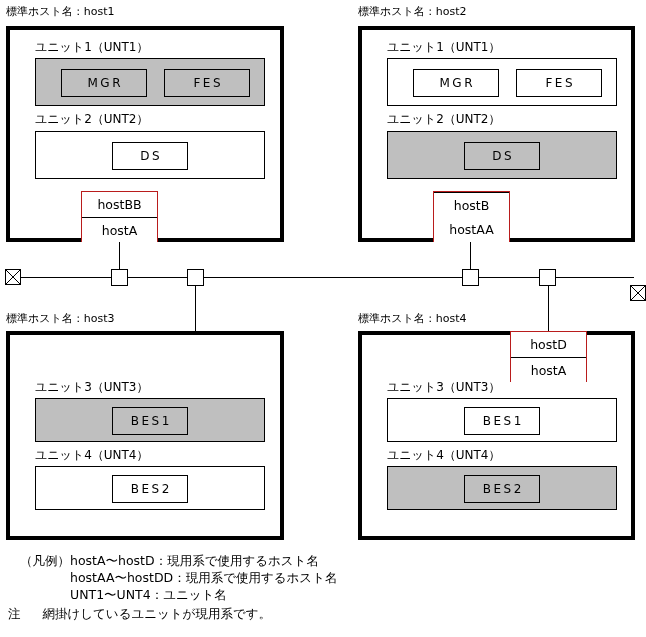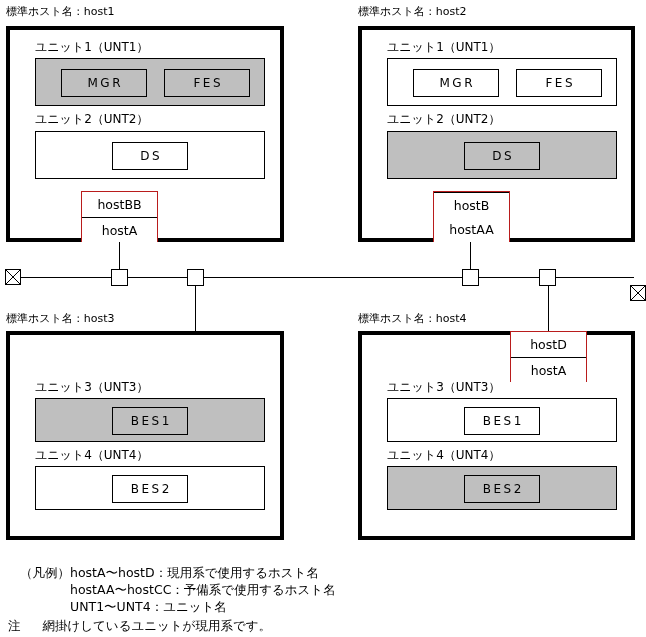--- a/index.html
+++ b/index.html
@@ -98,21 +98,20 @@
     position:relative;
     z-index:4;
   }
   .terminator svg{position:absolute;left:0;top:0;display:block;}
 
   
   .legend{
     font-size:12.5px;
     line-height:17px;
     white-space:nowrap;
-    margin-top:12px;
   }
 </style>
 </head>
 <body>
 
 <div id="canvas">
 
   <div class="abs host-title" style="left:6px; top:5px;">標準ホスト名：host1</div>
 
   <div class="abs host-frame" style="left:6px; top:26px; width:278px; height:216px;">
@@ -224,21 +223,21 @@
   <div class="abs hostname-box" style="left:510px; top:331px; width:77px; height:51px;">
     <div class="hostname-cell">hostD</div>
     <div class="hostname-cell divider">hostA</div>
   </div>
 
   <div class="abs legend" style="left:20px; top:552px;">
     <div style="display:flex;align-items:flex-start;">
       <span>（凡例）</span>
       <div>
         <div>hostA〜hostD：現用系で使用するホスト名</div>
-        <div>hostAA〜hostCC：予備系で使用するホスト名</div>
+        <div>hostAA〜hostDD：現用系で使用するホスト名</div>
         <div>UNT1〜UNT4：ユニット名</div>
       </div>
     </div>
   </div>
 
   <div class="abs legend" style="left:8px; top:605px;">
     <span>注</span>
     <span style="display:inline-block;width:14px;"></span>
     <span>網掛けしているユニットが現用系です。</span>
   </div>

